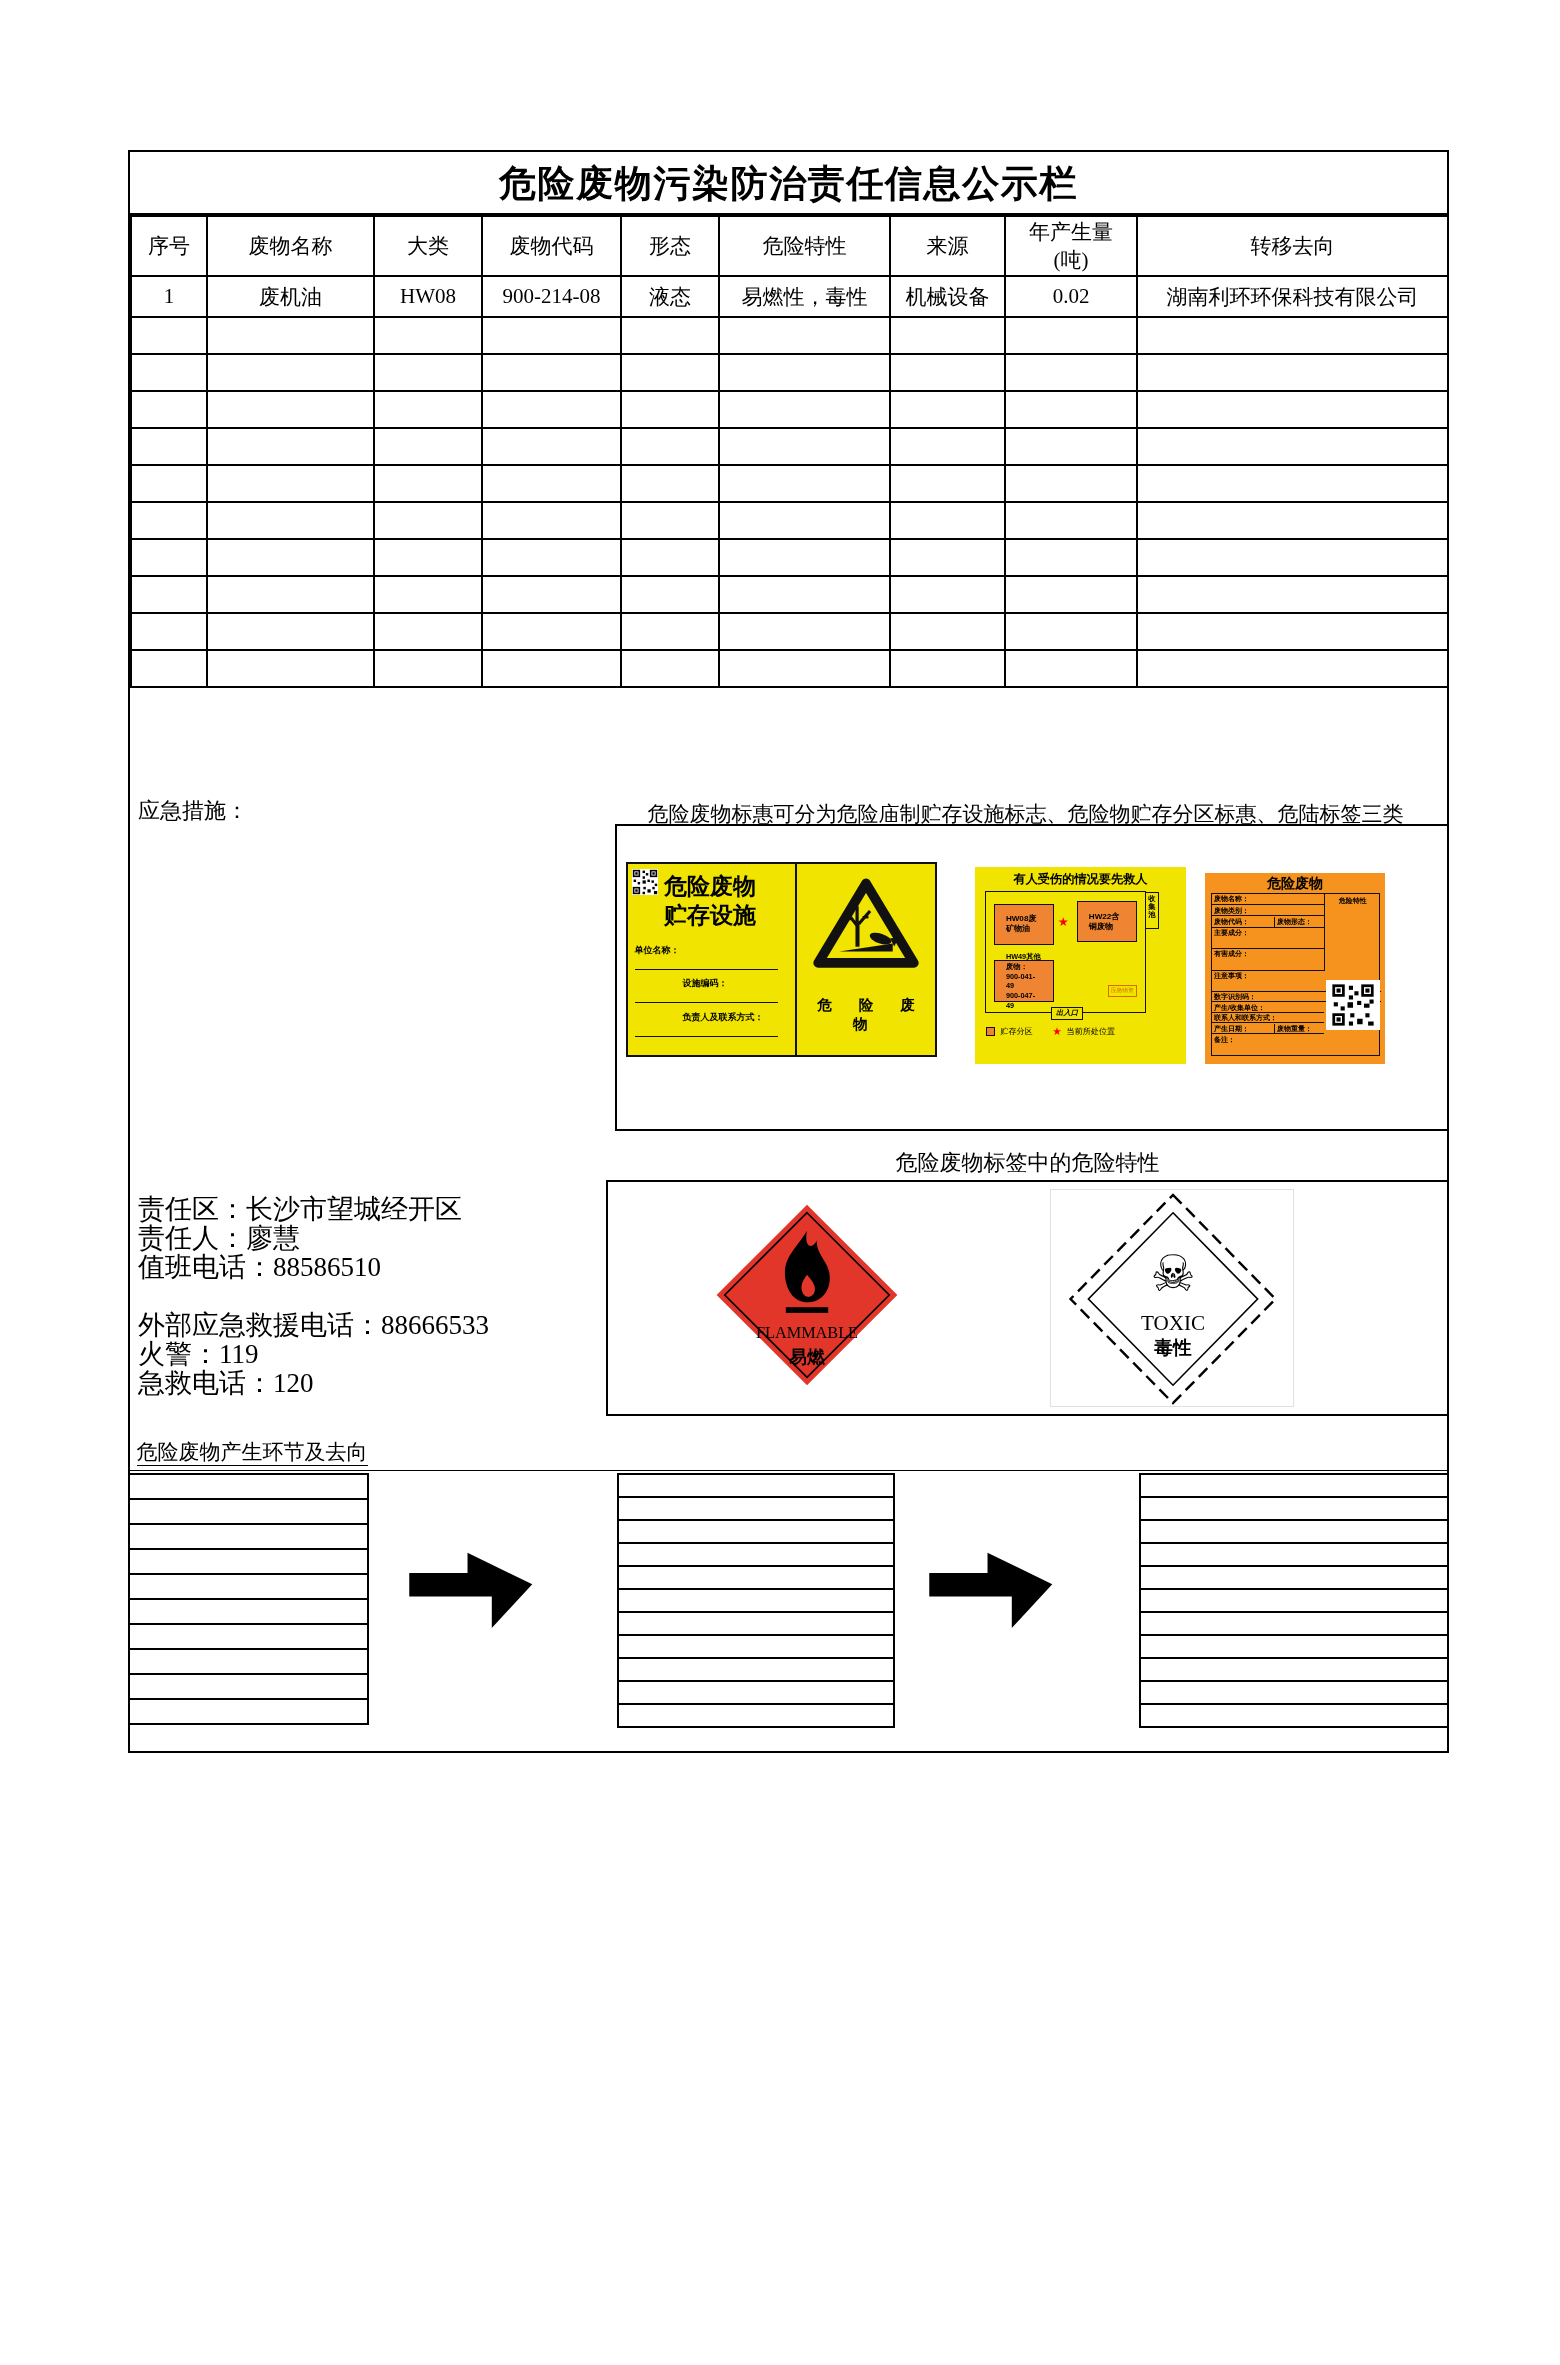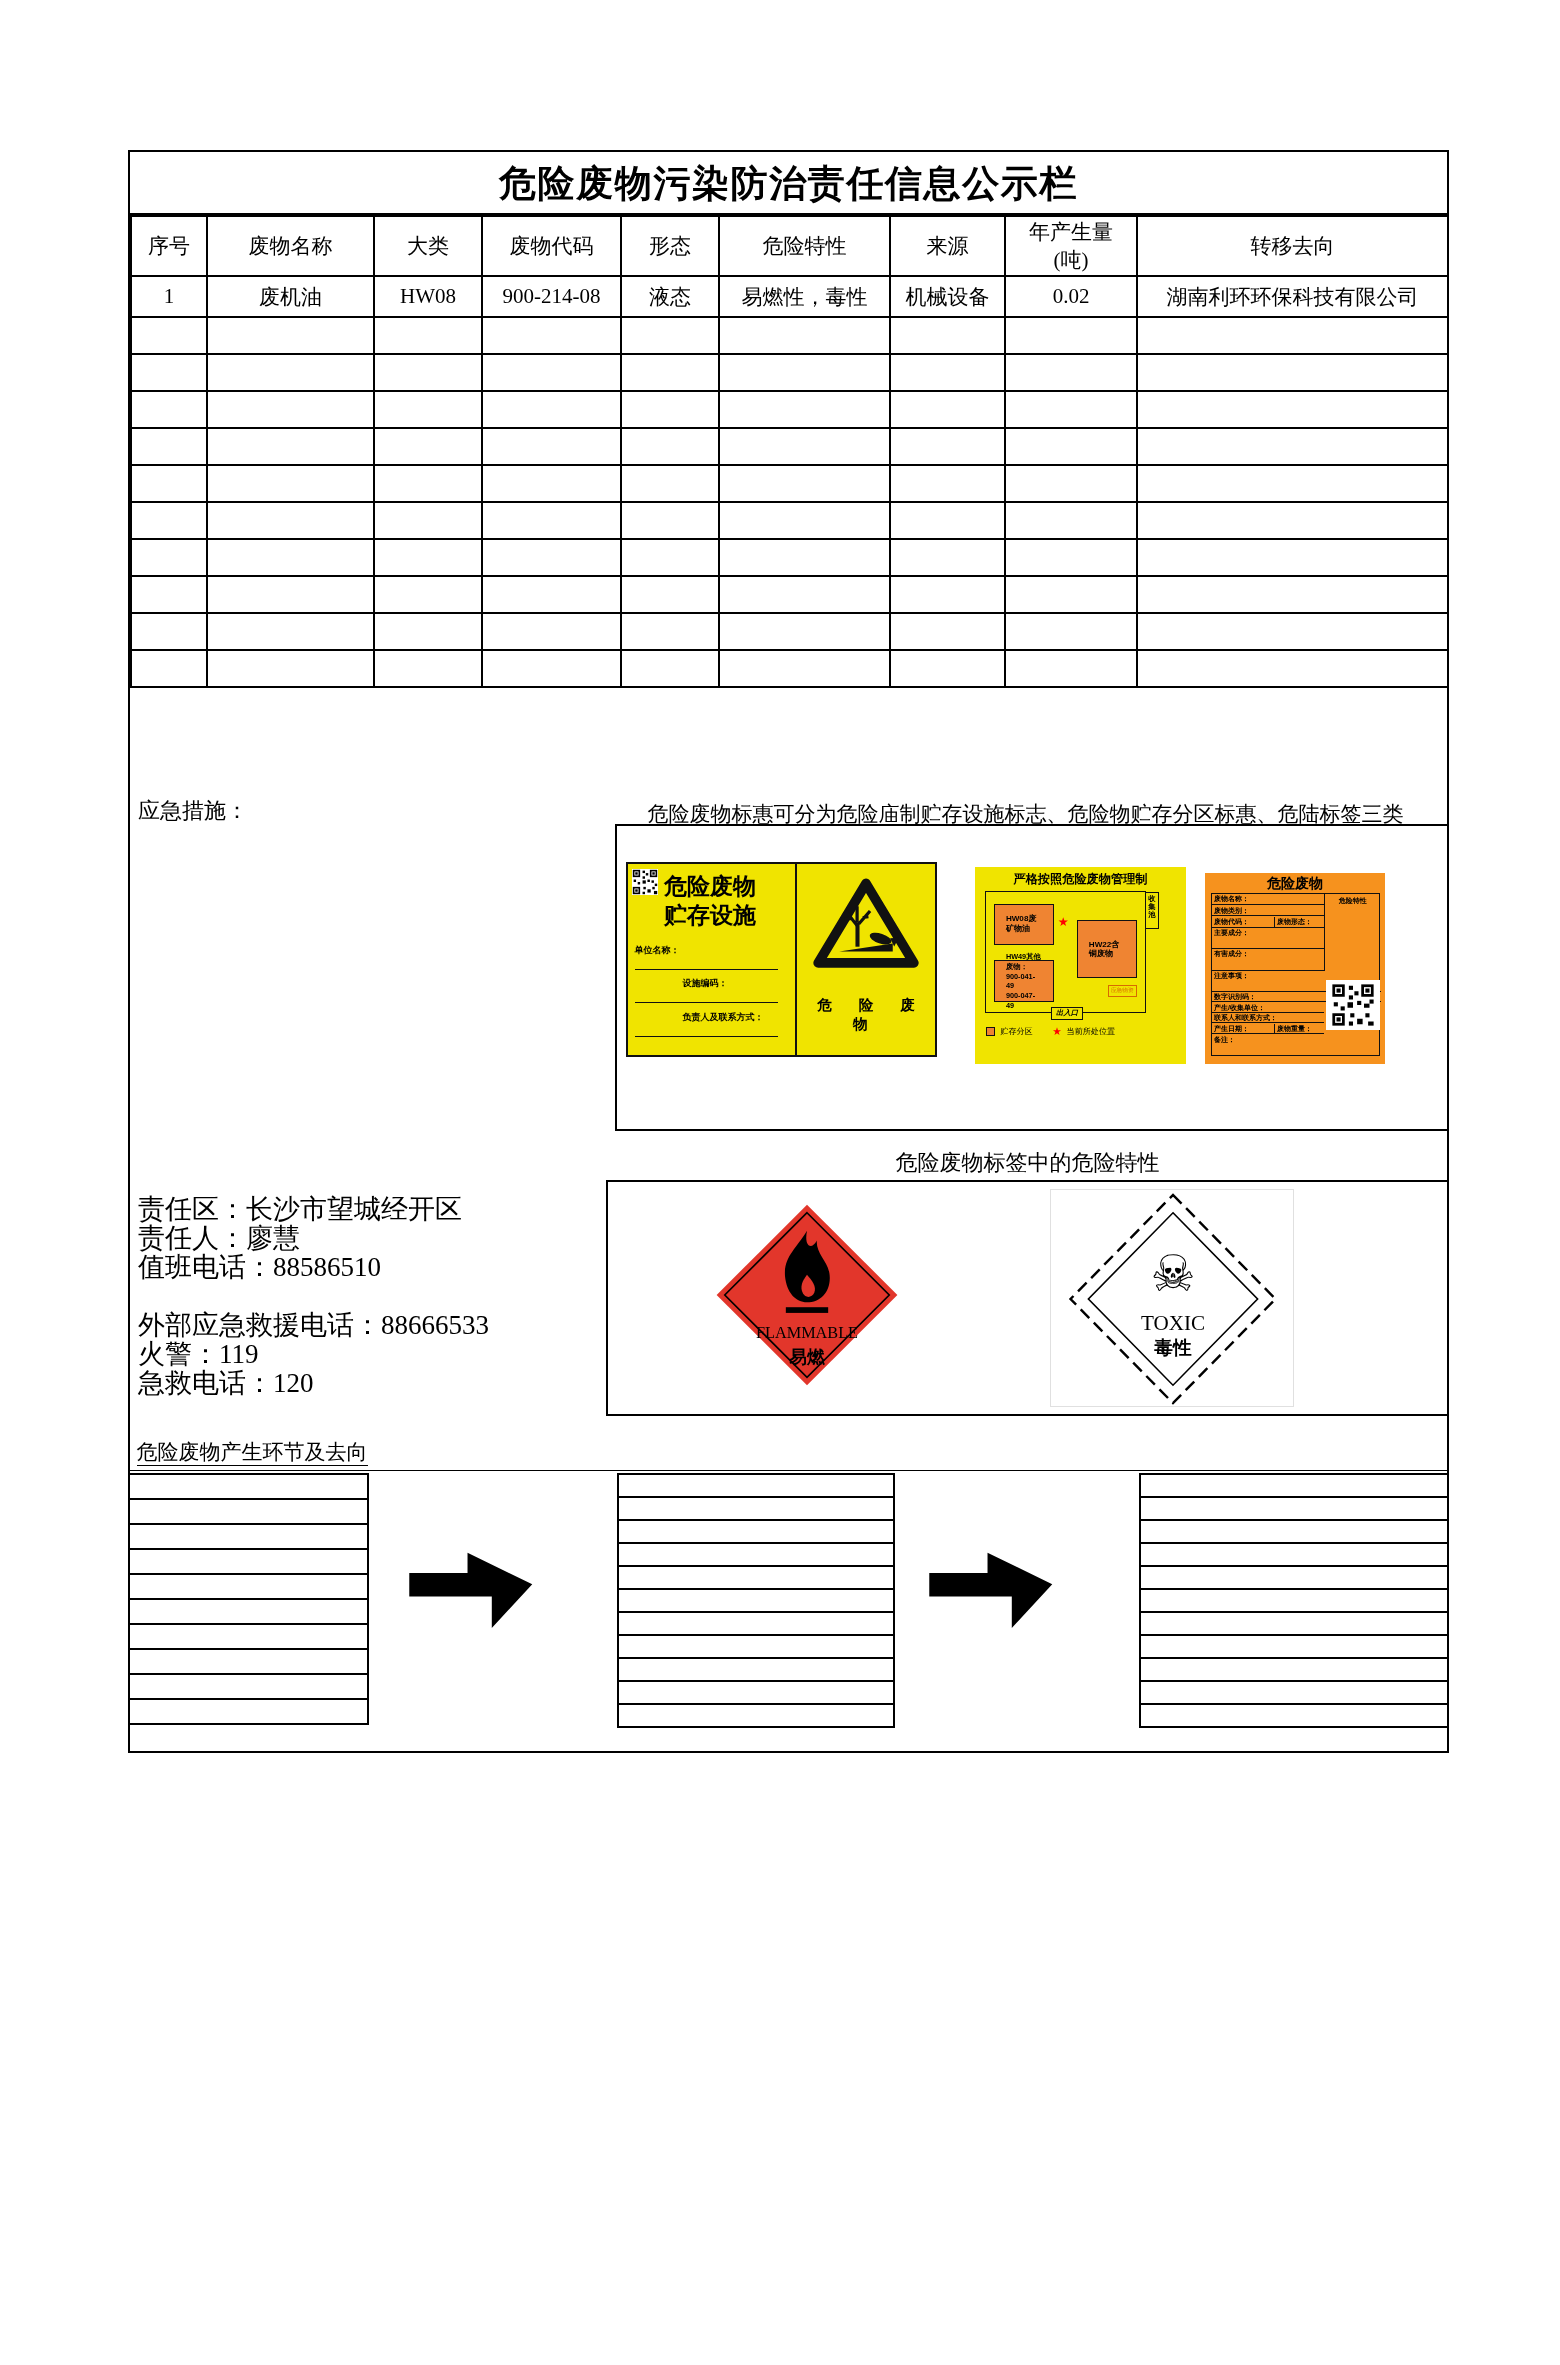--- a/index.html
+++ b/index.html
@@ -53,21 +53,21 @@
     font-size:12.2px; font-weight:bold; }
   .z-map { position:absolute; left:9.8px; top:24.4px; width:161px; height:122px;
     border:1.6px solid #111; }
   .z-pool { position:absolute; left:159px; top:0px; width:14px; height:37px;
     border:1.6px solid #111; background:#F0E400; font-size:7.3px; line-height:8.1px;
     text-align:center; padding-top:1.6px; font-weight:bold; }
   .z-zone { position:absolute; background:#EF8432; border:1.6px solid #111;
     display:flex; align-items:center; justify-content:center; text-align:left;
     font-size:8.1px; font-weight:bold; line-height:9.8px; padding:11px; }
   .z1 { left:8.1px; top:11.4px;  width:60px; height:41px; }
-  .z2 { left:91px; top:28px; width:60px; height:58px; }
+  .z2 { left:91px; top:9px; width:60px; height:41px; }
   .z3 { left:8.1px; top:68px;  width:60px; height:42px; font-size:7.3px; }
   .z-star { position:absolute; left:72px; top:23px; color:#FF0000; font-size:12.2px; }
   .z-ebox { position:absolute; left:122px; top:93px; width:29px; height:11.4px;
     border:0.8px solid #D86A00; color:#D86A00; font-size:5.7px; line-height:9.8px;
     text-align:center; }
   .z-exit { position:absolute; left:65px; top:115px; width:32.5px; height:12.2px;
     border:1.6px solid #111; background:#F0E400; font-size:7.3px; line-height:9px;
     text-align:center; font-weight:bold;font-style:italic; }
   .z-legend { position:absolute; left:11.4px; top:158px; font-size:8.1px; display:flex;
     align-items:center; gap:4.9px; }
@@ -323,21 +323,21 @@
           <g transform="rotate(18 85 76)">
             <ellipse cx="85" cy="76" rx="14" ry="6" fill="#111"></ellipse>
             <polygon points="96,72 106,68 104,80" fill="#111"></polygon>
           </g>
         </svg>
         <div class="s-caption">危 险 废 物</div>
       </div>
     </div>
 
     <div class="z-label sans">
-      <div class="z-title">严格按照危险废物管理制</div>
+      <div class="z-title">有人受伤的情况要先救人</div>
       <div class="z-map">
         <div class="z-pool">收集池</div>
         <div class="z-zone z1">HW08废矿物油</div>
         <div class="z-star">★</div>
         <div class="z-zone z2">HW22含铜废物</div>
         <div class="z-zone z3">
           <div>
             <div>HW49其他废物：</div>
             <div>900-041-49</div>
             <div>900-047-49</div>

